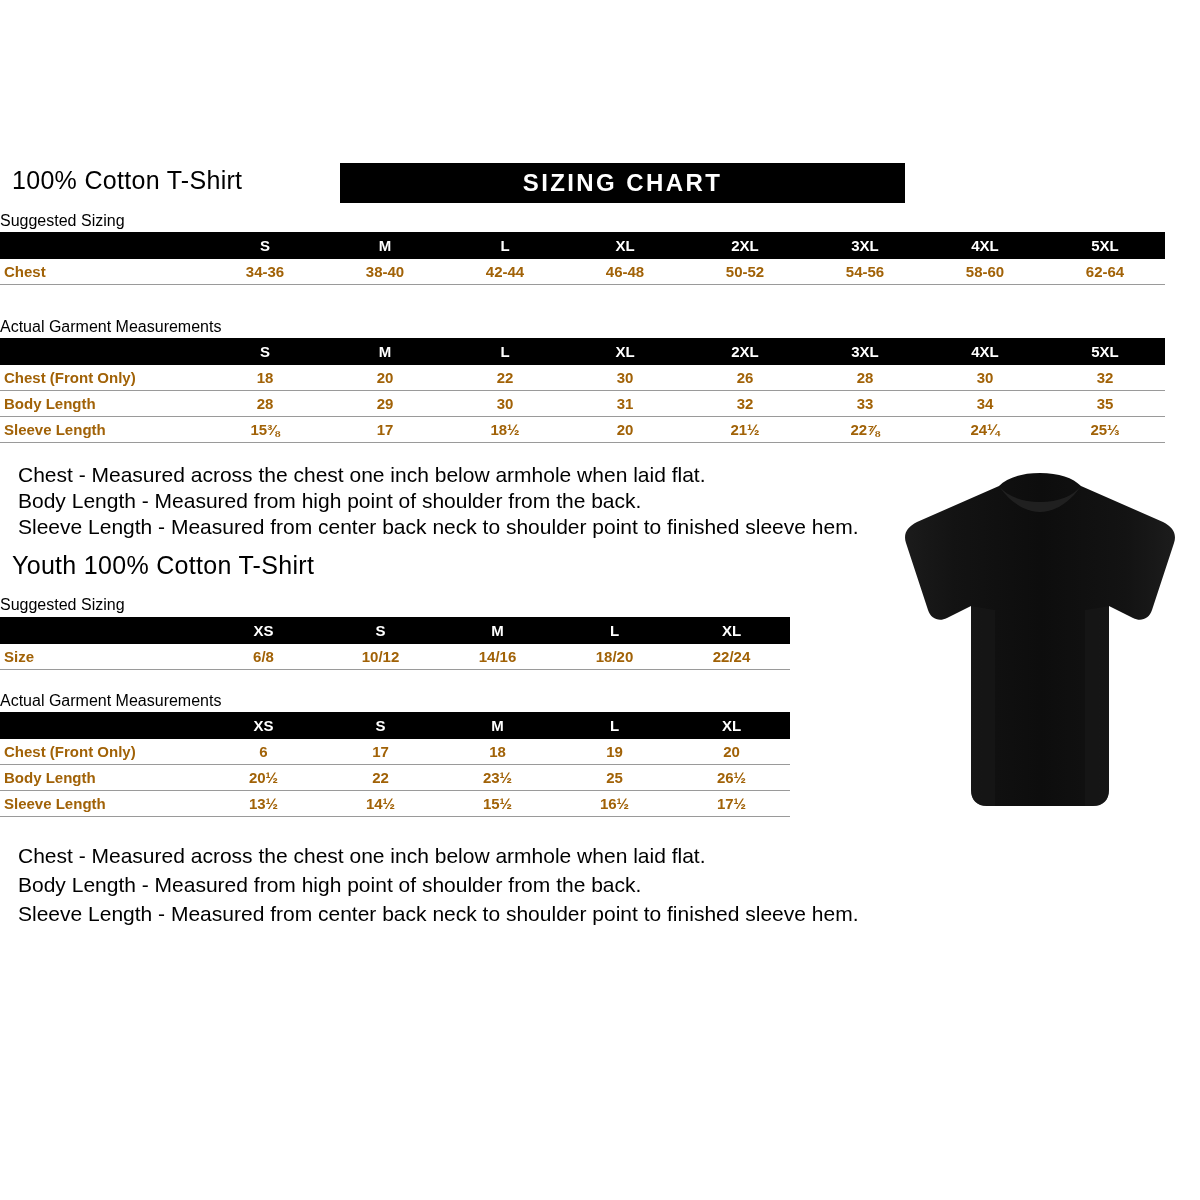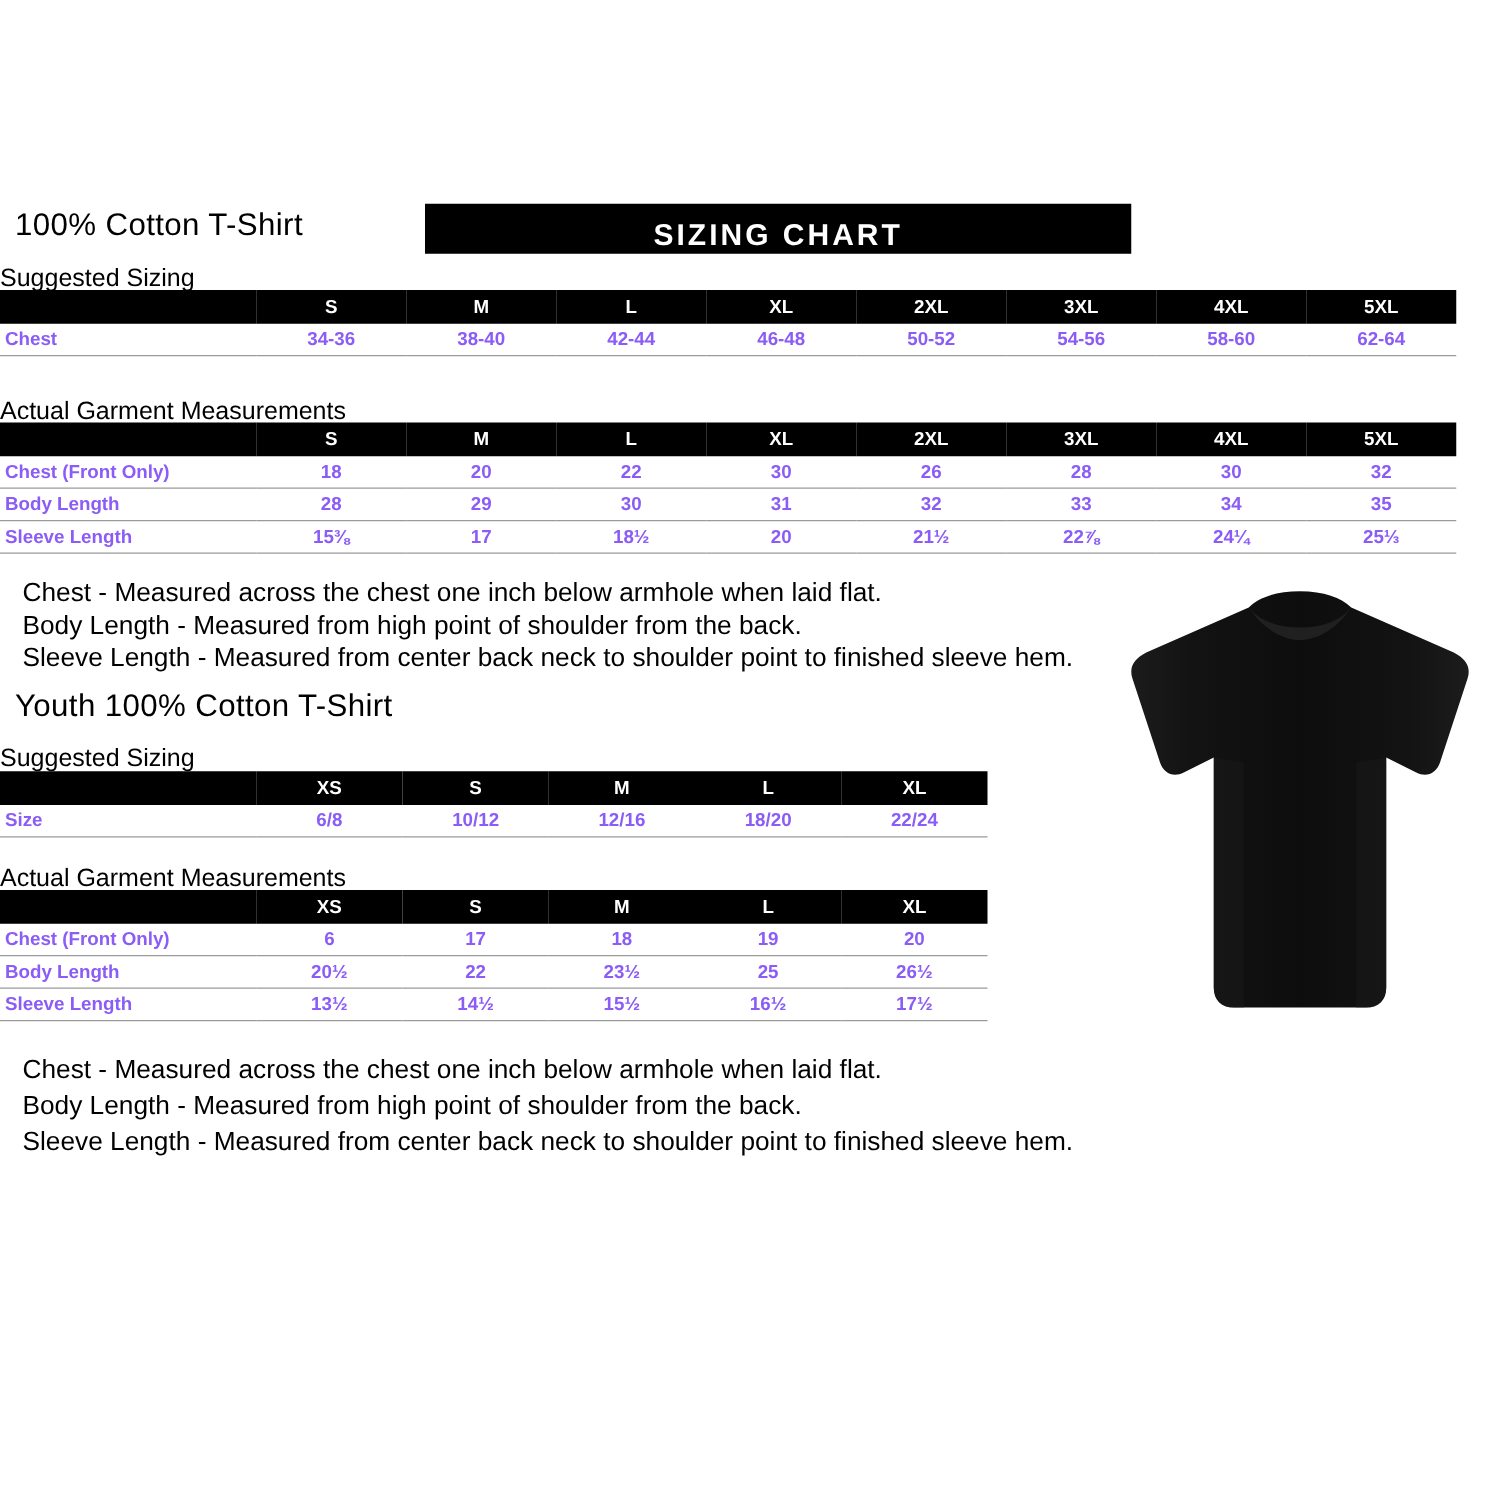--- a/index.html
+++ b/index.html
@@ -36,32 +36,32 @@
   }
   .sizing-banner {
     position: absolute;
     left: 340px;
     top: 163px;
     width: 565px;
     height: 40px;
     background: #000000;
     color: #ffffff;
     display: flex;
-    align-items: flex-end;
+    align-items: center;
     justify-content: center;
   }
   .sizing-banner span {
     font-size: 24px;
     font-weight: bold;
     letter-spacing: 2.4px;
   }
 
   .sub-label {
     position: absolute;
-    font-size: 20px;
+    font-size: 16px;
     font-weight: 400;
     white-space: nowrap;
   }
 
   
   .tbl {
     position: absolute;
     border-collapse: collapse;
     table-layout: fixed;
   }
@@ -77,21 +77,21 @@
   .tbl thead th {
     background: #000000;
     color: #ffffff;
     height: 27px;
     font-size: 15px;
   }
   .tbl thead th.lead {
     background: #000000;
   }
   .tbl tbody td {
-    color: #8b5cf6;
+    color: #a16207;
     border-bottom: 1px solid #9a9a9a;
   }
   .tbl tbody tr:last-child td {
     border-bottom: 1px solid #9a9a9a;
   }
   .tbl td.lead {
     text-align: left;
     padding-left: 4px;
     font-weight: bold;
   }
@@ -284,21 +284,21 @@
         <th>M</th>
         <th>L</th>
         <th>XL</th>
       </tr>
     </thead>
     <tbody>
       <tr>
         <td class="lead">Size</td>
         <td>6/8</td>
         <td>10/12</td>
-        <td>12/16</td>
+        <td>14/16</td>
         <td>18/20</td>
         <td>22/24</td>
       </tr>
     </tbody>
   </table>
 
   <div class="sub-label" style="left:0px; top:692px;">Actual Garment Measurements</div>
 
   <table class="tbl" id="youth-actual">
     <colgroup>

